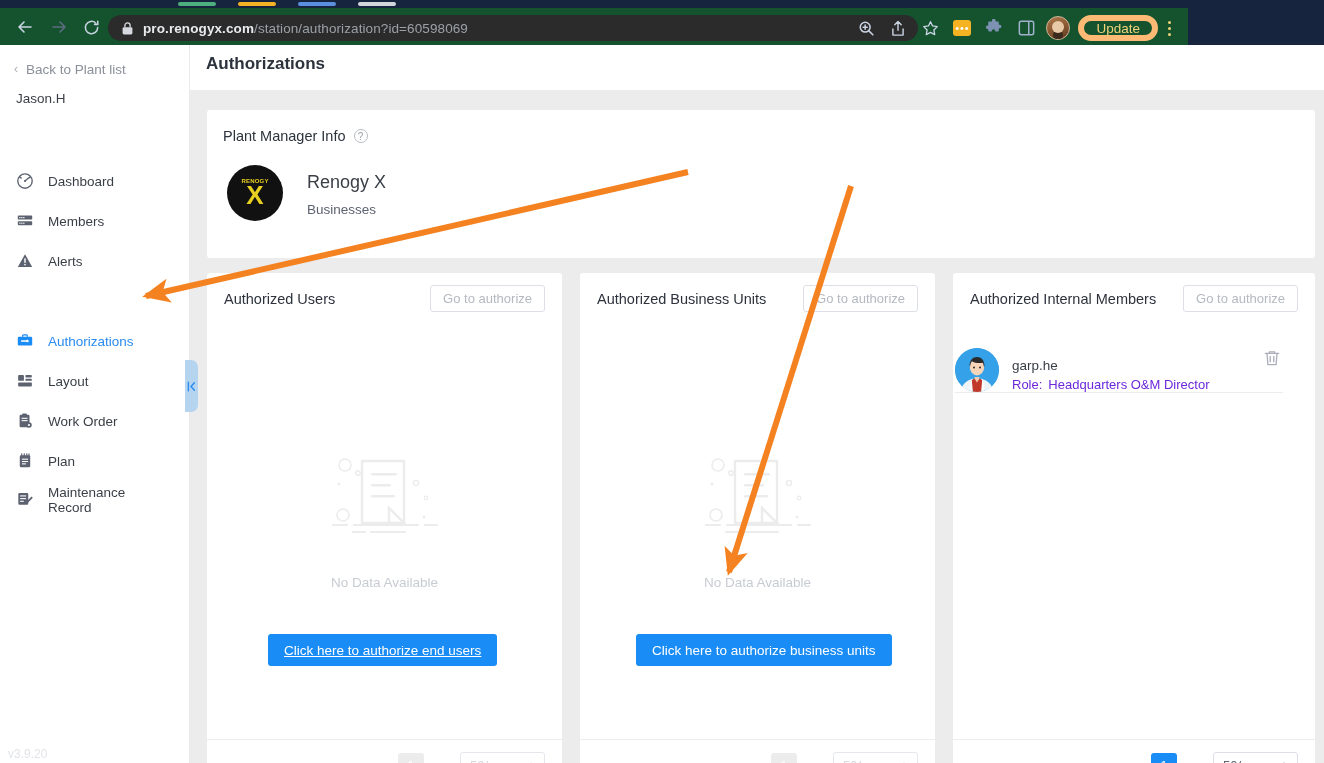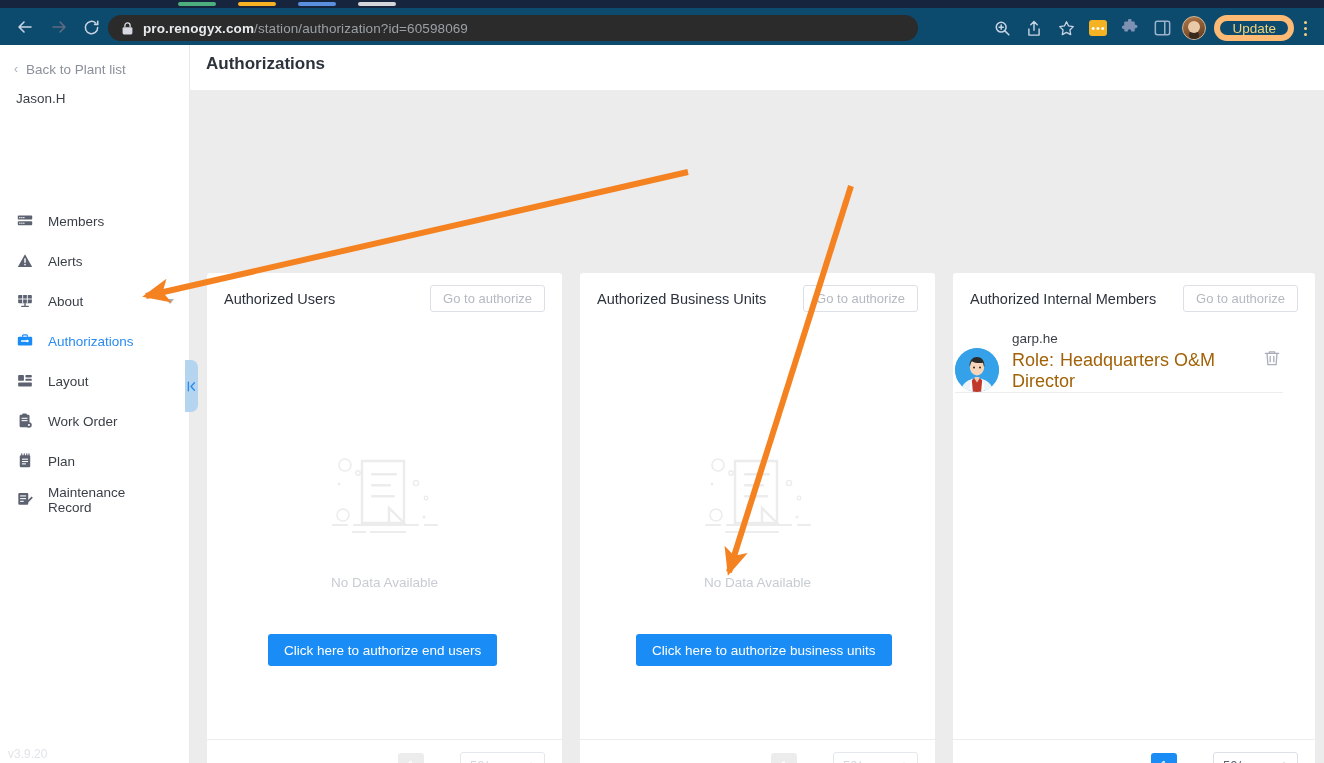--- a/index.html
+++ b/index.html
@@ -16,22 +16,22 @@
     background: #16253d;
   }
   #tab-strip {
     position: absolute; left: 0; top: 0; width: 1324px; height: 8px;
     background: #16253d;
   }
   .tab-pill {
     position: absolute; top: 2px; height: 4px; border-radius: 2px;
   }
   #toolbar-row {
-    position: absolute; left: 0; top: 8px; width: 1324px; height: 37px;
-    background: #0c4a6e;
+    position: absolute; left: 0; top: 8px; width: 1188px; height: 37px;
+    background: #14532d;
   }
   .nav-btn {
     position: absolute; top: 8px; width: 22px; height: 22px;
     color: #c9d4e3;
     display: flex; align-items: center; justify-content: center;
     cursor: pointer;
   }
   #omnibox {
     position: absolute; left: 108px; top: 7px; width: 810px; height: 26px;
     background: #2b2b2b; border-radius: 13px;
@@ -201,37 +201,37 @@
   }
   .empty-text { margin-top: 28px; font-size: 13.5px; color: #c8ccd2; }
 
   .cta-btn {
     position: absolute; top: 361px; height: 32px;
     background: #1a8cf5; color: #fff; font-size: 13.5px;
     border: none; border-radius: 3px; padding: 0 16px;
     display: flex; align-items: center; justify-content: center;
     cursor: pointer; font-family: "Liberation Sans", sans-serif;
   }
-  #cta-users { left: 61px; }
+  #cta-users { left: 61px; text-decoration: underline; }
   #cta-units { left: 56px; }
 
   
   #member-row {
     position: absolute; left: 2px; top: 56px;
     width: 328px; height: 64px;
     border-bottom: 1px solid #ededed;
     display: flex; align-items: flex-end;
   }
   #member-avatar {
     width: 44px; height: 44px; border-radius: 50%;
     background: #35a1e8; flex: none; position: relative; overflow: hidden;
   }
   .member-meta { margin-left: 13px; }
   #member-name { font-size: 13.5px; color: #3a3f47; }
-  #member-role { font-size: 18px; color: #a16207; margin-top: 4px; }
+  #member-role { font-size: 13px; color: #6d28d9; margin-top: 4px; }
   #member-role span { margin-right: 6px; }
   #delete-icon {
     position: absolute; right: 2px; top: 20px;
     width: 18px; height: 18px; color: #a9aeb8; cursor: pointer;
   }
 
   
   .panel-foot {
     position: absolute; left: 0; bottom: 0; width: 100%; height: 52px;
     border-top: 1px solid #ededed;
@@ -347,20 +347,31 @@
   </div>
 </div>
 
 <div id="sidebar">
   <div id="back-link">
     <span id="back-chevron">‹</span>
     <span>Back to Plant list</span>
   </div>
   <div id="user-name">Jason.H</div>
 
+  <div class="nav-item" style="top:116px">
+    <span class="nav-ico">
+      <svg width="18" height="18" viewBox="0 0 20 20" fill="none" stroke="#5c6270" stroke-width="1.5">
+          <circle cx="10" cy="10" r="8"></circle>
+          <path d="M10 10l3.6-3" stroke-linecap="round"></path>
+          <circle cx="10" cy="10" r="1.1" fill="#5c6270" stroke="none"></circle>
+          <path d="M4.4 5.6l1.4 1.2M15.6 5.6l-1.4 1.2" stroke-linecap="round"></path>
+        </svg>
+    </span>
+    <span class="nav-lbl">Dashboard</span>
+  </div>
 
   <div class="nav-item" style="top:156px">
     <span class="nav-ico">
       <svg width="18" height="18" viewBox="0 0 20 20" fill="#5c6270">
           <rect x="2" y="4" width="16" height="4.4" rx="1"></rect>
           <rect x="2" y="10.2" width="16" height="4.4" rx="1"></rect>
           <rect x="3.6" y="5.6" width="1.4" height="1.3" fill="#fff"></rect>
           <rect x="5.8" y="5.6" width="1.4" height="1.3" fill="#fff"></rect>
           <rect x="8" y="5.6" width="1.4" height="1.3" fill="#fff"></rect>
           <rect x="3.6" y="11.8" width="1.4" height="1.3" fill="#fff"></rect>
@@ -375,32 +386,20 @@
     <span class="nav-ico">
       <svg width="18" height="18" viewBox="0 0 20 20" fill="#5c6270">
           <path d="M10 2.6L18 16.8H2z"></path>
           <rect x="9.2" y="7" width="1.6" height="5" fill="#fff"></rect>
           <rect x="9.2" y="13.2" width="1.6" height="1.6" fill="#fff"></rect>
         </svg>
     </span>
     <span class="nav-lbl">Alerts</span>
   </div>
 
-  <div class="nav-item" style="top:236px">
-    <span class="nav-ico">
-      <svg width="18" height="18" viewBox="0 0 20 20" fill="#5c6270">
-          <rect x="2.4" y="3.2" width="15.2" height="9.2" rx="1"></rect>
-          <path d="M7.4 3.2v9.2M12.6 3.2v9.2M2.4 7.8h15.2" stroke="#fff" stroke-width="1"></path>
-          <rect x="9.2" y="12.4" width="1.6" height="3"></rect>
-          <rect x="5.6" y="15.2" width="8.8" height="1.6" rx=".8"></rect>
-        </svg>
-    </span>
-    <span class="nav-lbl">About</span>
-    <span class="nav-caret"></span>
-  </div>
 
   <div class="nav-item active" style="top:276px">
     <span class="nav-ico">
       <svg width="18" height="18" viewBox="0 0 20 20" fill="#1a8cf5">
           <rect x="2" y="5.4" width="16" height="9.6" rx="1.4"></rect>
           <path d="M7.4 5.4V4.2a1 1 0 0 1 1-1h3.2a1 1 0 0 1 1 1v1.2" fill="none" stroke="#1a8cf5" stroke-width="1.4"></path>
           <rect x="5.4" y="9.2" width="6.6" height="1.6" rx=".8" fill="#fff"></rect>
           <circle cx="12.6" cy="10" r="1.5" fill="#fff"></circle>
         </svg>
     </span>
@@ -465,20 +464,32 @@
 <div id="collapse-handle">
   <svg width="9" height="11" viewBox="0 0 9 11" fill="none" stroke="#2a8cf0" stroke-width="1.4" stroke-linecap="round" stroke-linejoin="round">
       <path d="M1.4 1.2v8.6M7.4 1.8L4 5.5l3.4 3.7"></path>
     </svg>
 </div>
 
 <div id="main">
   <div id="page-title">Authorizations</div>
   <div id="content-bg"></div>
 
+  <div id="pm-card">
+    <div id="pm-title-row">
+      <span id="pm-title">Plant Manager Info</span>
+      <span class="help-icon">?</span>
+    </div>
+    <div id="pm-logo">
+      <span id="pm-logo-word">RENOGY</span>
+      <span id="pm-logo-x">X</span>
+    </div>
+    <div id="pm-name">Renogy X</div>
+    <div id="pm-type">Businesses</div>
+  </div>
 
   <div class="panel" id="panel-users">
     <div class="panel-head">
       <span class="panel-title">Authorized Users</span>
     </div>
     <div class="authorize-btn">
       <span>Go to authorize</span>
     </div>
 
     <div class="empty-wrap">

